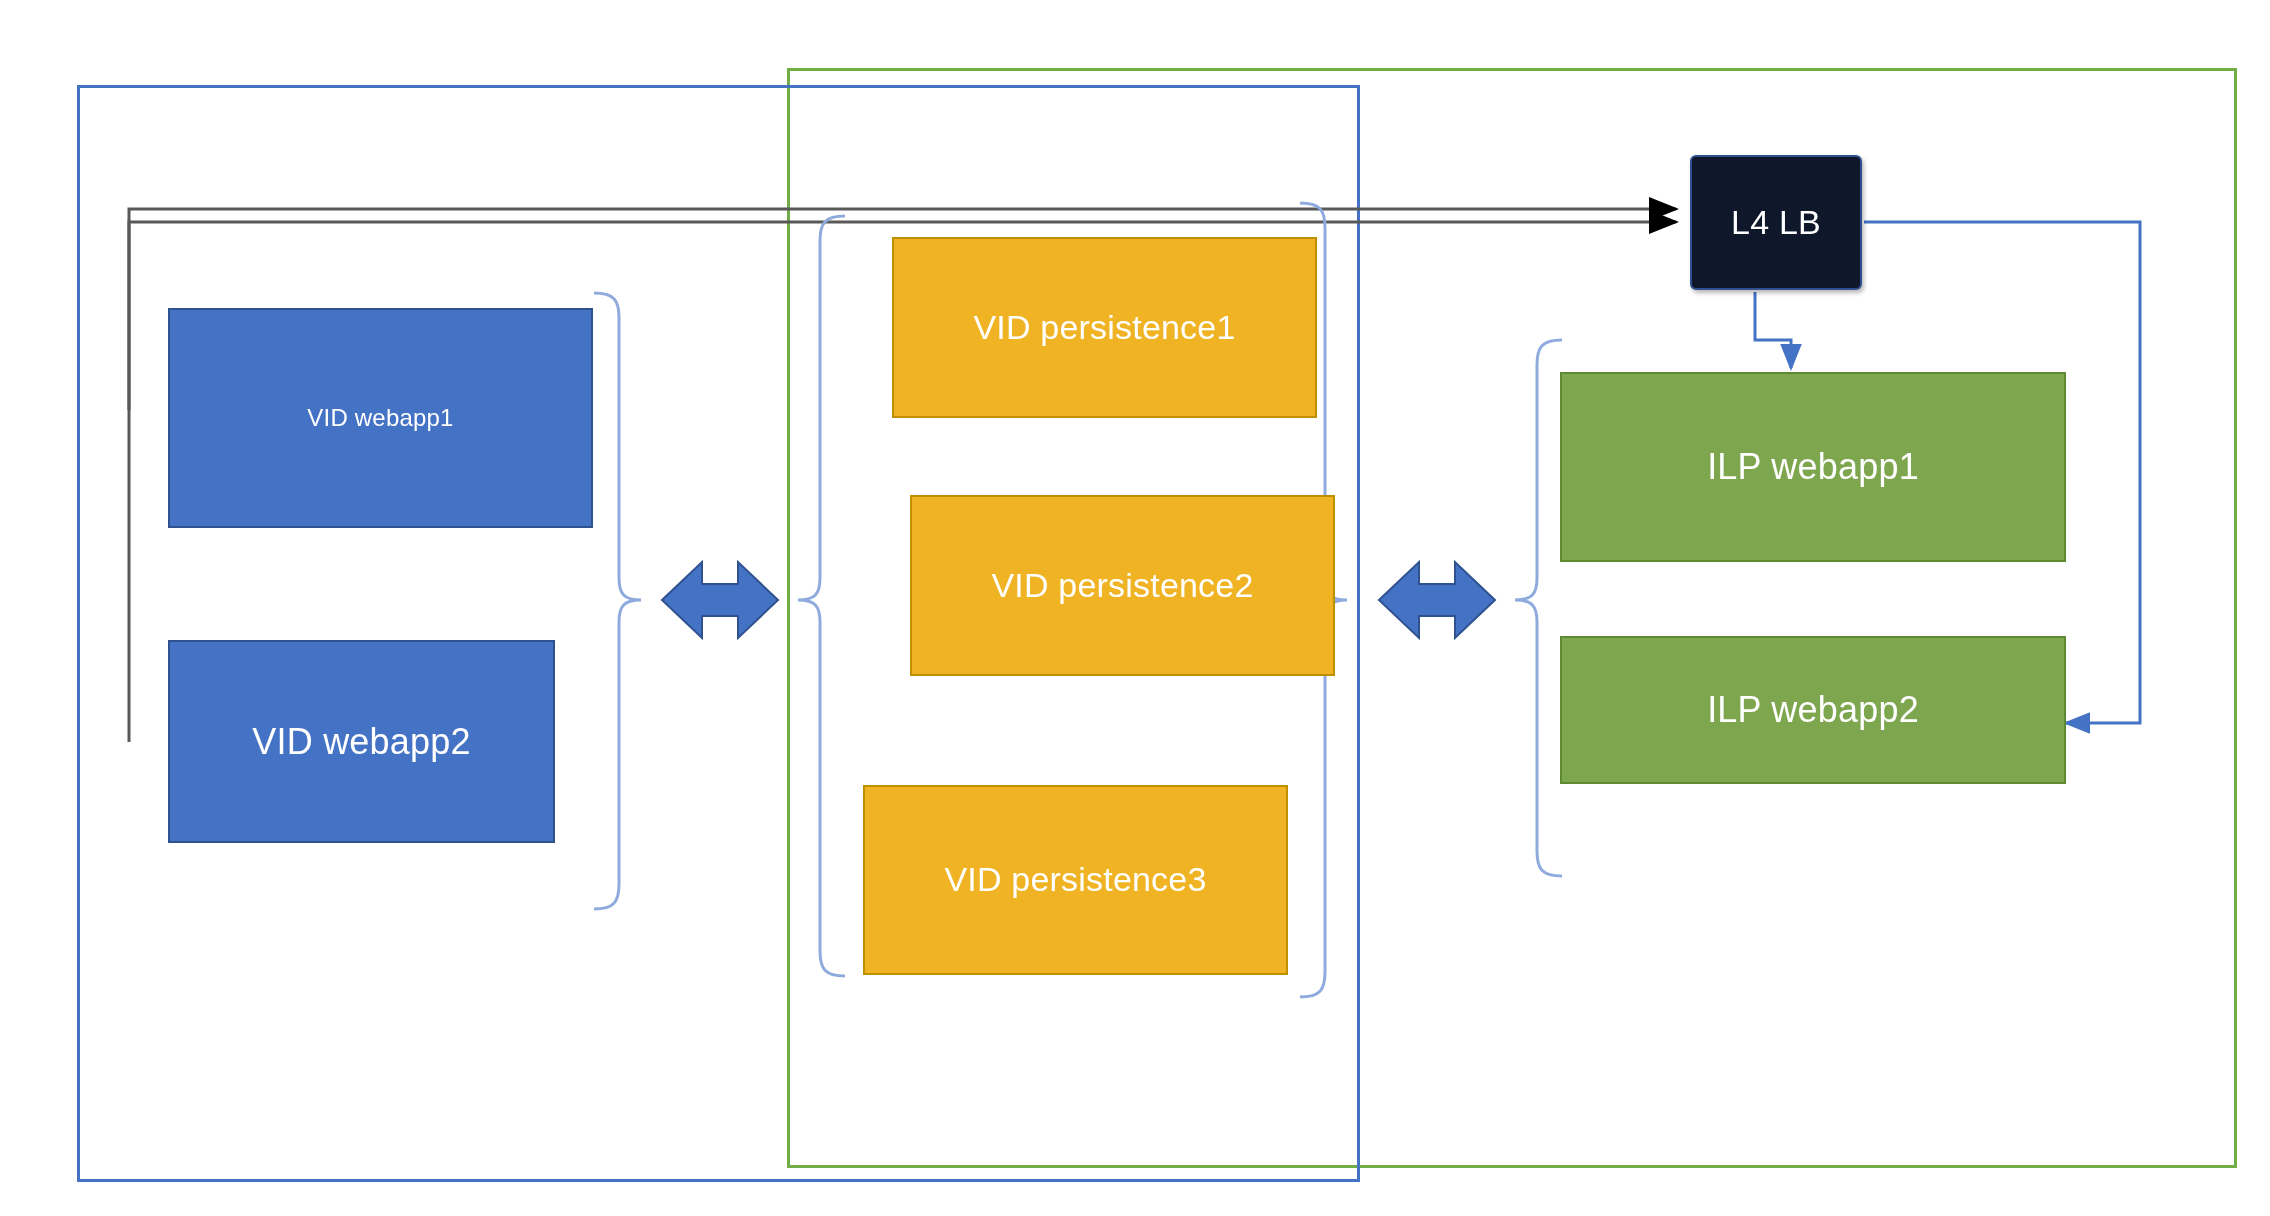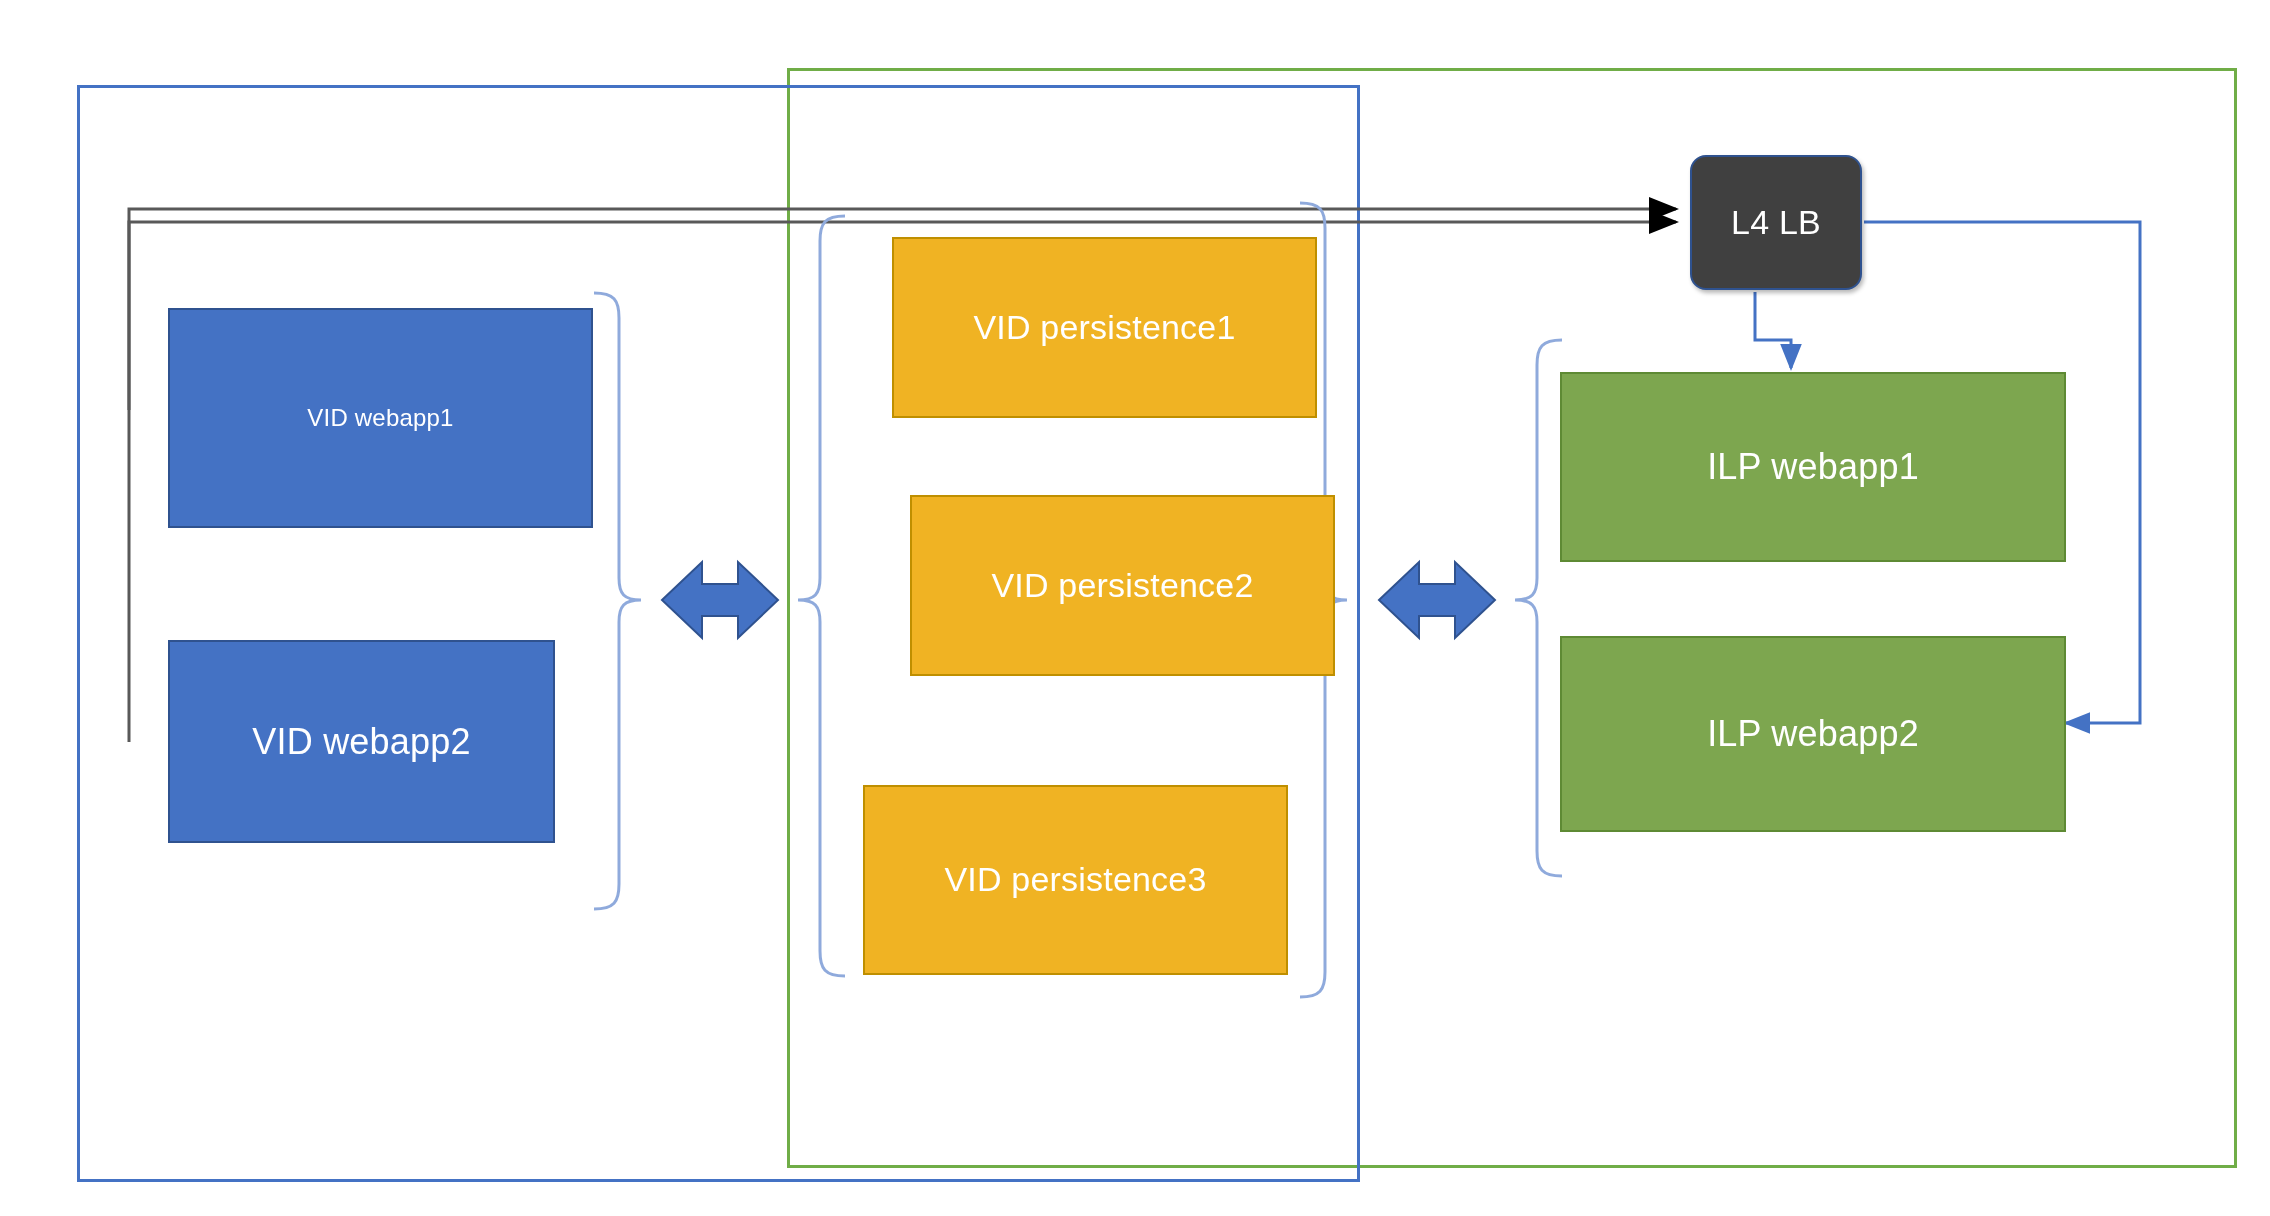--- a/index.html
+++ b/index.html
@@ -24,23 +24,23 @@
     justify-content:center;
     color:#FFFFFF;
     text-align:center;
     line-height:1.15;
     letter-spacing:0.2px;
   }
   .node-blue{background:#4472C4;border:2px solid #2F528F;}
   .node-orange{background:#F0B323;border:2px solid #BF8F00;}
   .node-green{background:#7DA64F;border:2px solid #5E8A34;}
   .node-lb{
-    background:#404040;
+    background:#0f172a;
     border:2px solid #2F528F;
-    border-radius:16px;
+    border-radius:6px;
     box-shadow:2px 3px 4px rgba(0,0,0,0.28);
   }
 
   .svg-layer{position:absolute;left:0;top:0;width:2270px;height:1216px;pointer-events:none;}
 
   .label{pointer-events:none;user-select:none;}
 </style>
 </head>
 <body>
 
@@ -137,17 +137,17 @@
   </div>
 
   <div class="node node-lb" style="left:1690px;top:155px;width:172px;height:135px;font-size:34px;">
     <span class="label">L4 LB</span>
   </div>
 
   <div class="node node-green" style="left:1560px;top:372px;width:506px;height:190px;font-size:36px;">
     <span class="label">ILP webapp1</span>
   </div>
 
-  <div class="node node-green" style="left:1560px;top:636px;width:506px;height:196px;font-size:36px;">
+  <div class="node node-green" style="left:1560px;top:636px;width:506px;height:148px;font-size:36px;">
     <span class="label">ILP webapp2</span>
   </div>
 
 </div>
 
 </body></html>

